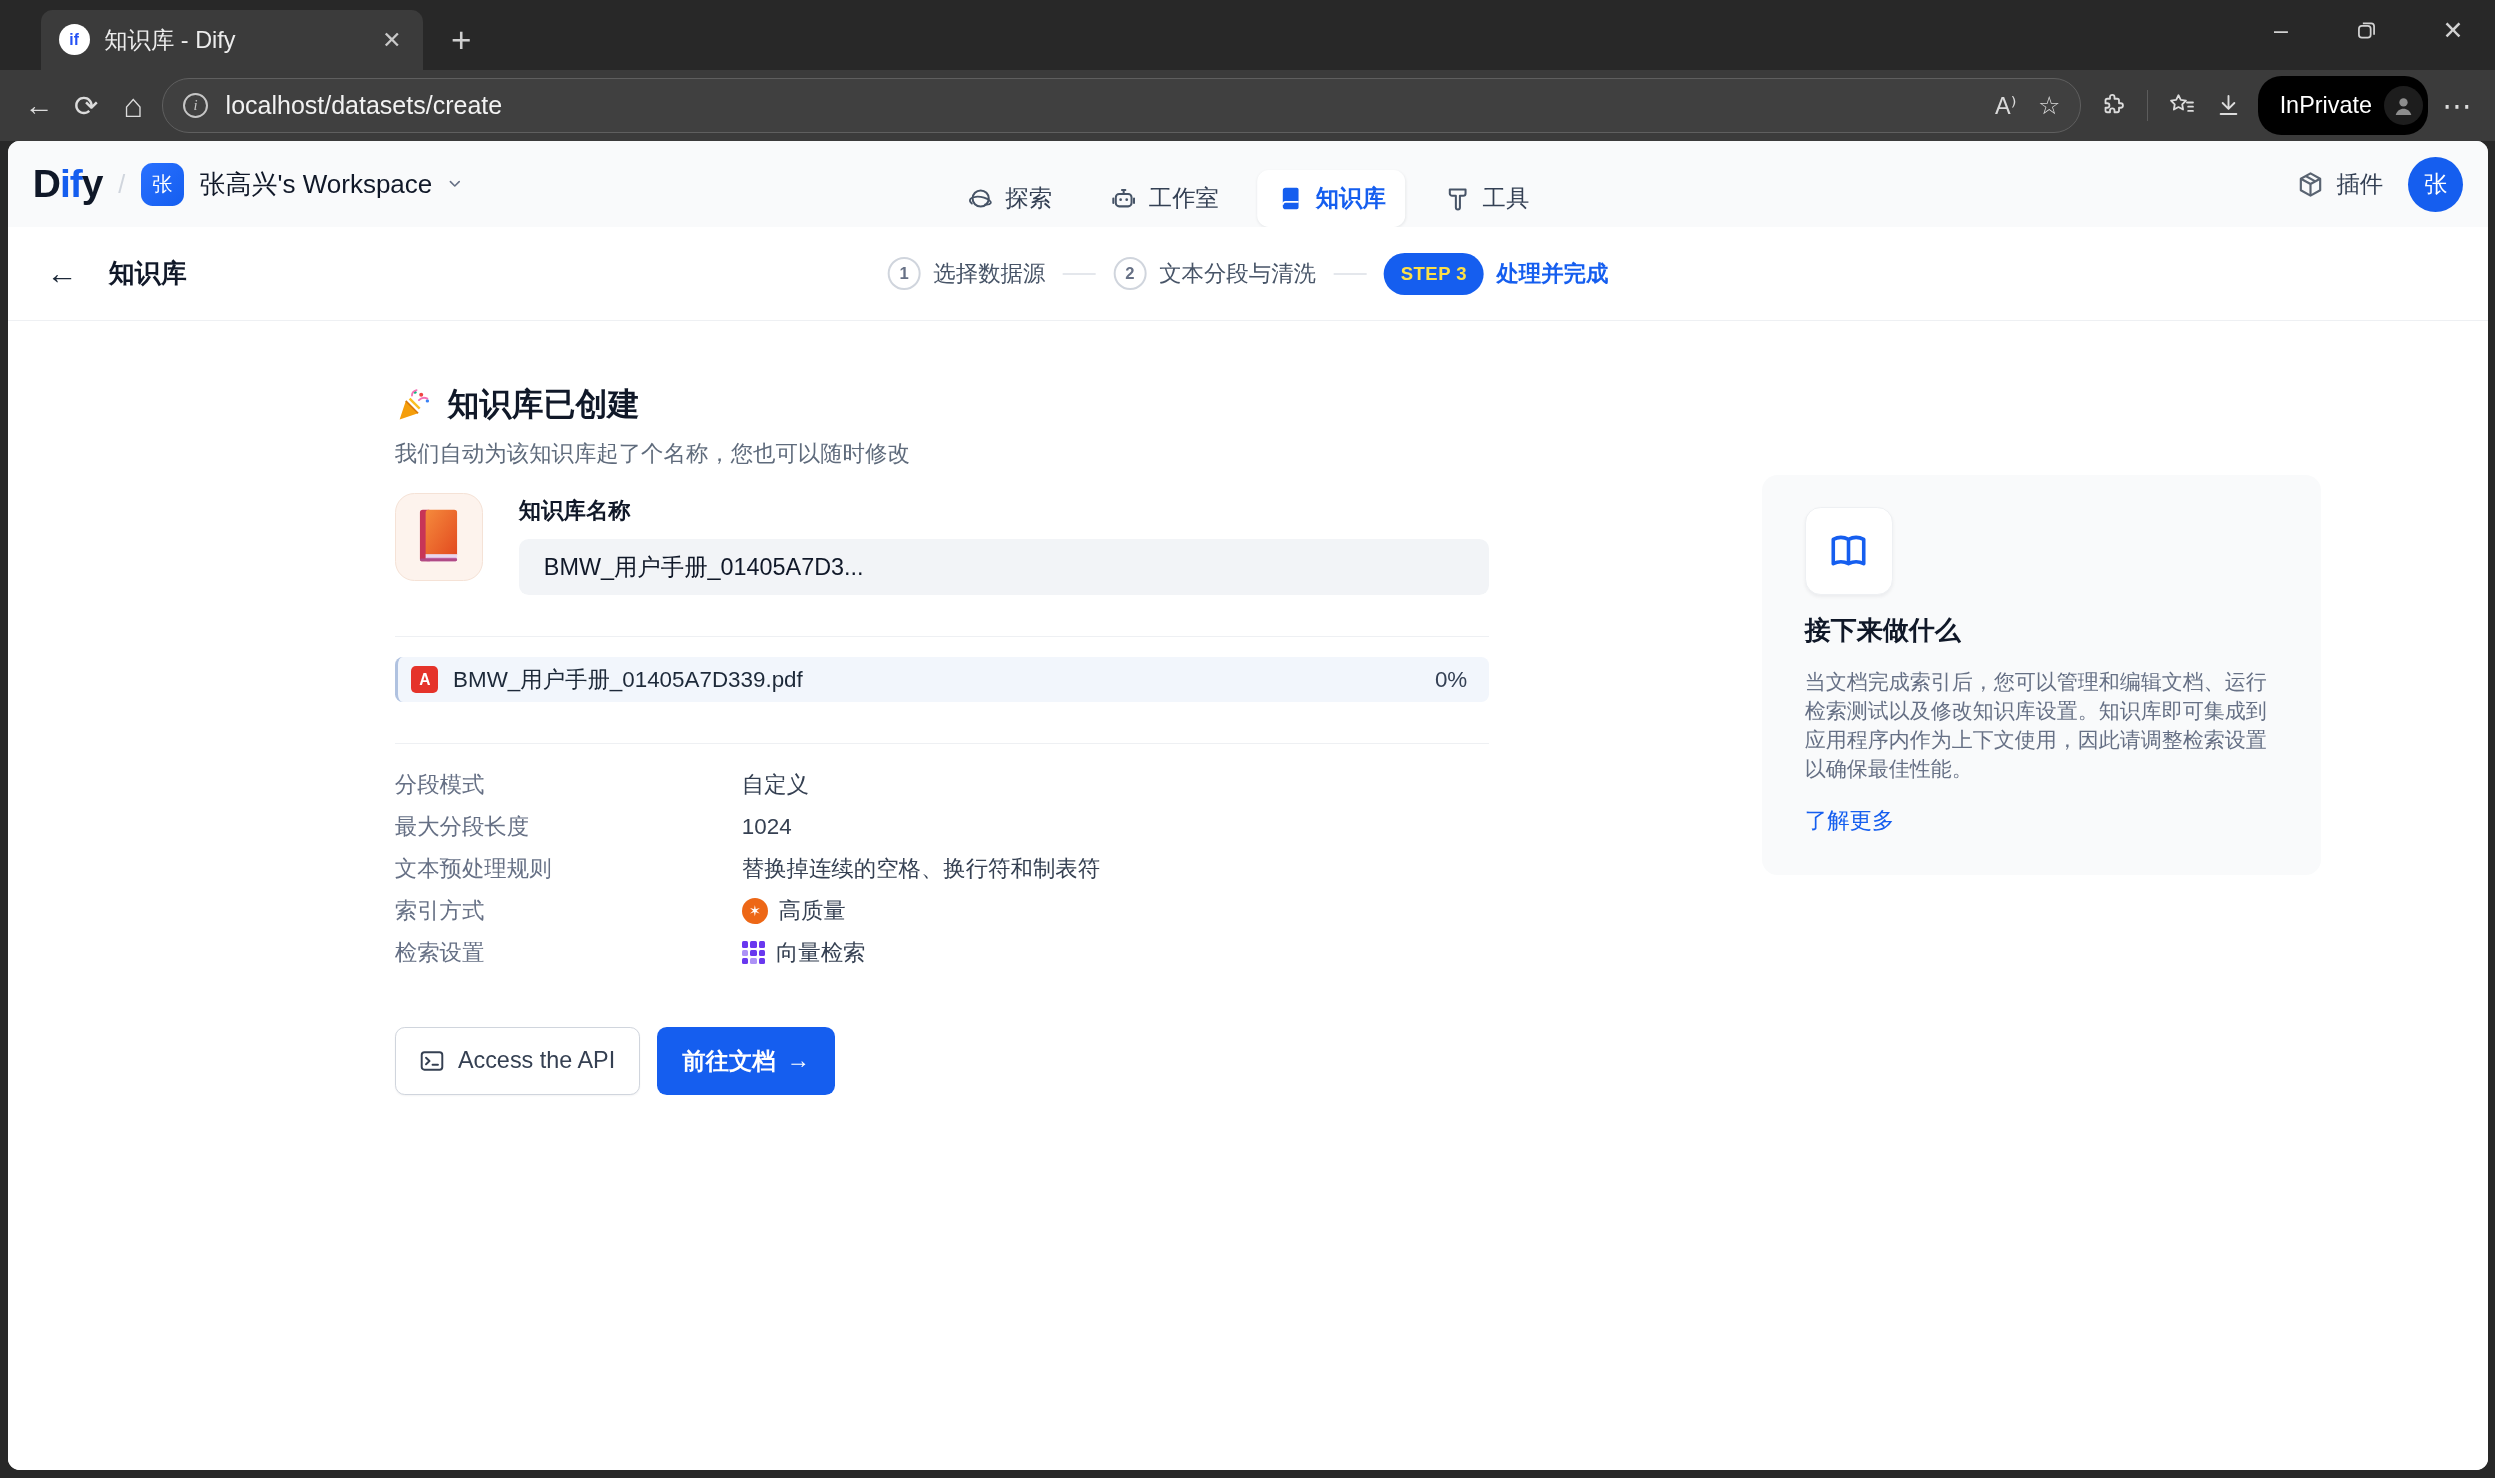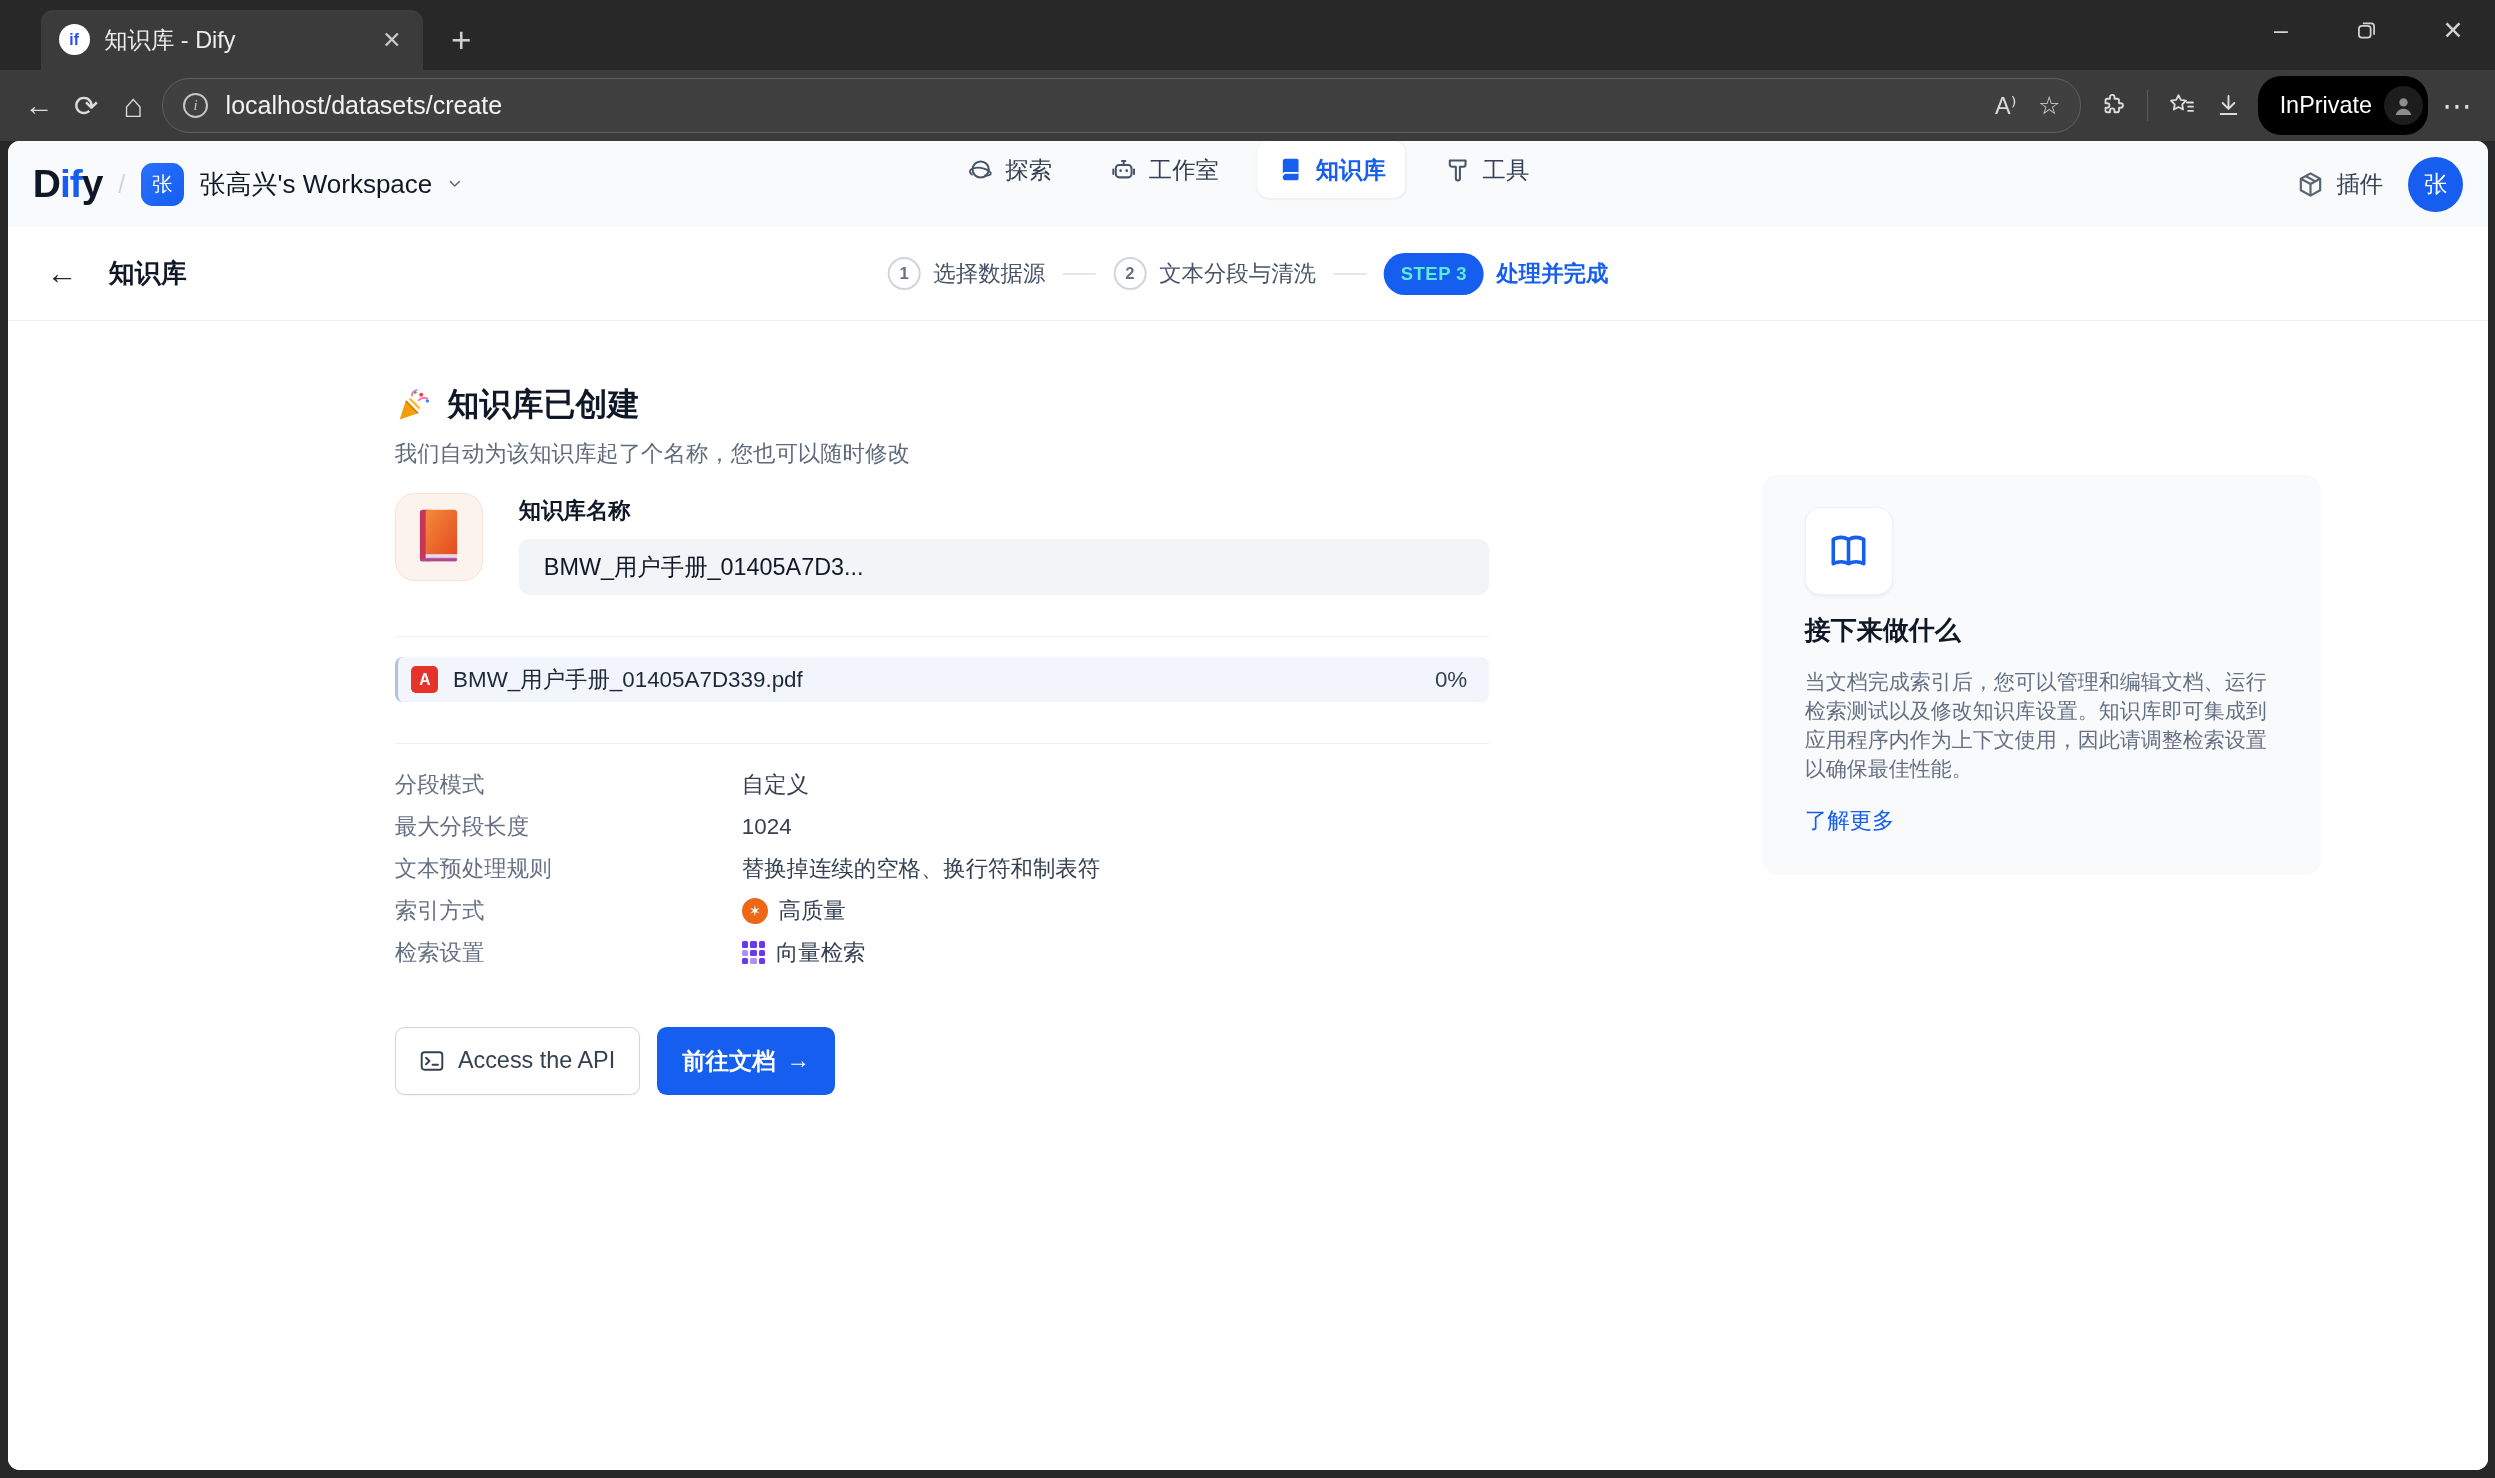--- a/index.html
+++ b/index.html
@@ -57,41 +57,41 @@
     padding:0 25px; position:relative;
   }
   .brand { display:flex; align-items:center; gap:13.7px; }
   .logo { font-size:39px; font-weight:800; letter-spacing:-1px; color:#101828; }
   .logo .blue { color:#155eef; }
   .brand-slash { color:#d0d5dd; font-size:25px; margin:0 2px; }
   .ws-chip { width:43px; height:43px; border-radius:11.7px; background:linear-gradient(135deg,#2970ff,#155eef);
     color:#fff; font-size:20.5px; display:flex; align-items:center; justify-content:center; }
   .ws-name { font-size:26px; color:#101828; margin-left:2px; }
   .main-nav { position:absolute; left:50%; top:0; transform:translateX(-50%); height:86px;
-    display:flex; align-items:flex-start; gap:19px; }
+    display:flex; align-items:flex-end; gap:19px; }
   .nav-item { display:flex; align-items:center; gap:11.7px; padding:12.7px 19.5px; border-radius:11.7px;
     font-size:23.4px; color:#344054; }
   .nav-item.active { background:#fff; color:#155eef; font-weight:700;
     box-shadow:0 1px 2.9px rgba(16,24,40,.08); }
   .header-right { margin-left:auto; display:flex; align-items:center; gap:25px; }
   .plugins { display:flex; align-items:center; gap:11.7px; font-size:23.4px; color:#344054; }
   .user-avatar { width:55px; height:55px; border-radius:50%; background:#155eef; color:#fff;
     font-size:23.4px; display:flex; align-items:center; justify-content:center; }
   
   .sub-header { height:94px; border-bottom:1px solid #eef0f3; position:relative;
     display:flex; align-items:center; padding-left:39px; background:#fff; }
   .back-btn { font-size:31px; color:#1d2939; font-weight:600; line-height:1; }
   .page-title { margin-left:31px; font-size:26px; font-weight:700; color:#101828; }
   .steps { position:absolute; left:50%; top:50%; transform:translate(-50%,-50%);
     display:flex; align-items:center; white-space:nowrap; }
   .step-circle { width:33px; height:33px; border-radius:50%; border:2px solid #d0d5dd;
     color:#667085; font-size:16.6px; font-weight:600; display:flex; align-items:center; justify-content:center; }
   .step-label { font-size:22.4px; color:#475467; margin-left:12.7px; }
   .step-dash { width:33px; height:2px; background:#e4e7ec; margin:0 17.6px; }
-  .step-pill { height:42px; border-radius:974px; background:#155eef; color:#5eead4;
+  .step-pill { height:42px; border-radius:974px; background:#155eef; color:#fde047;
     font-size:18.5px; font-weight:800; letter-spacing:0.5px; display:flex; align-items:center;
     padding:0 16.6px; }
   .step-label.active { color:#155eef; font-weight:700; }
   
   .content { position:relative; height:calc(100% - 179px); background:#fff; }
   .main-col { position:absolute; left:387px; top:0; width:1094px; }
   .title-row { margin-top:62px; display:flex; align-items:center; gap:15.6px; }
   h1.created-title { font-size:32px; font-weight:800; color:#101828; }
   .subtitle { margin-top:10.7px; font-size:22.4px; color:#5f6b7c; }
   .name-section { margin-top:24.4px; display:flex; gap:36px; }

